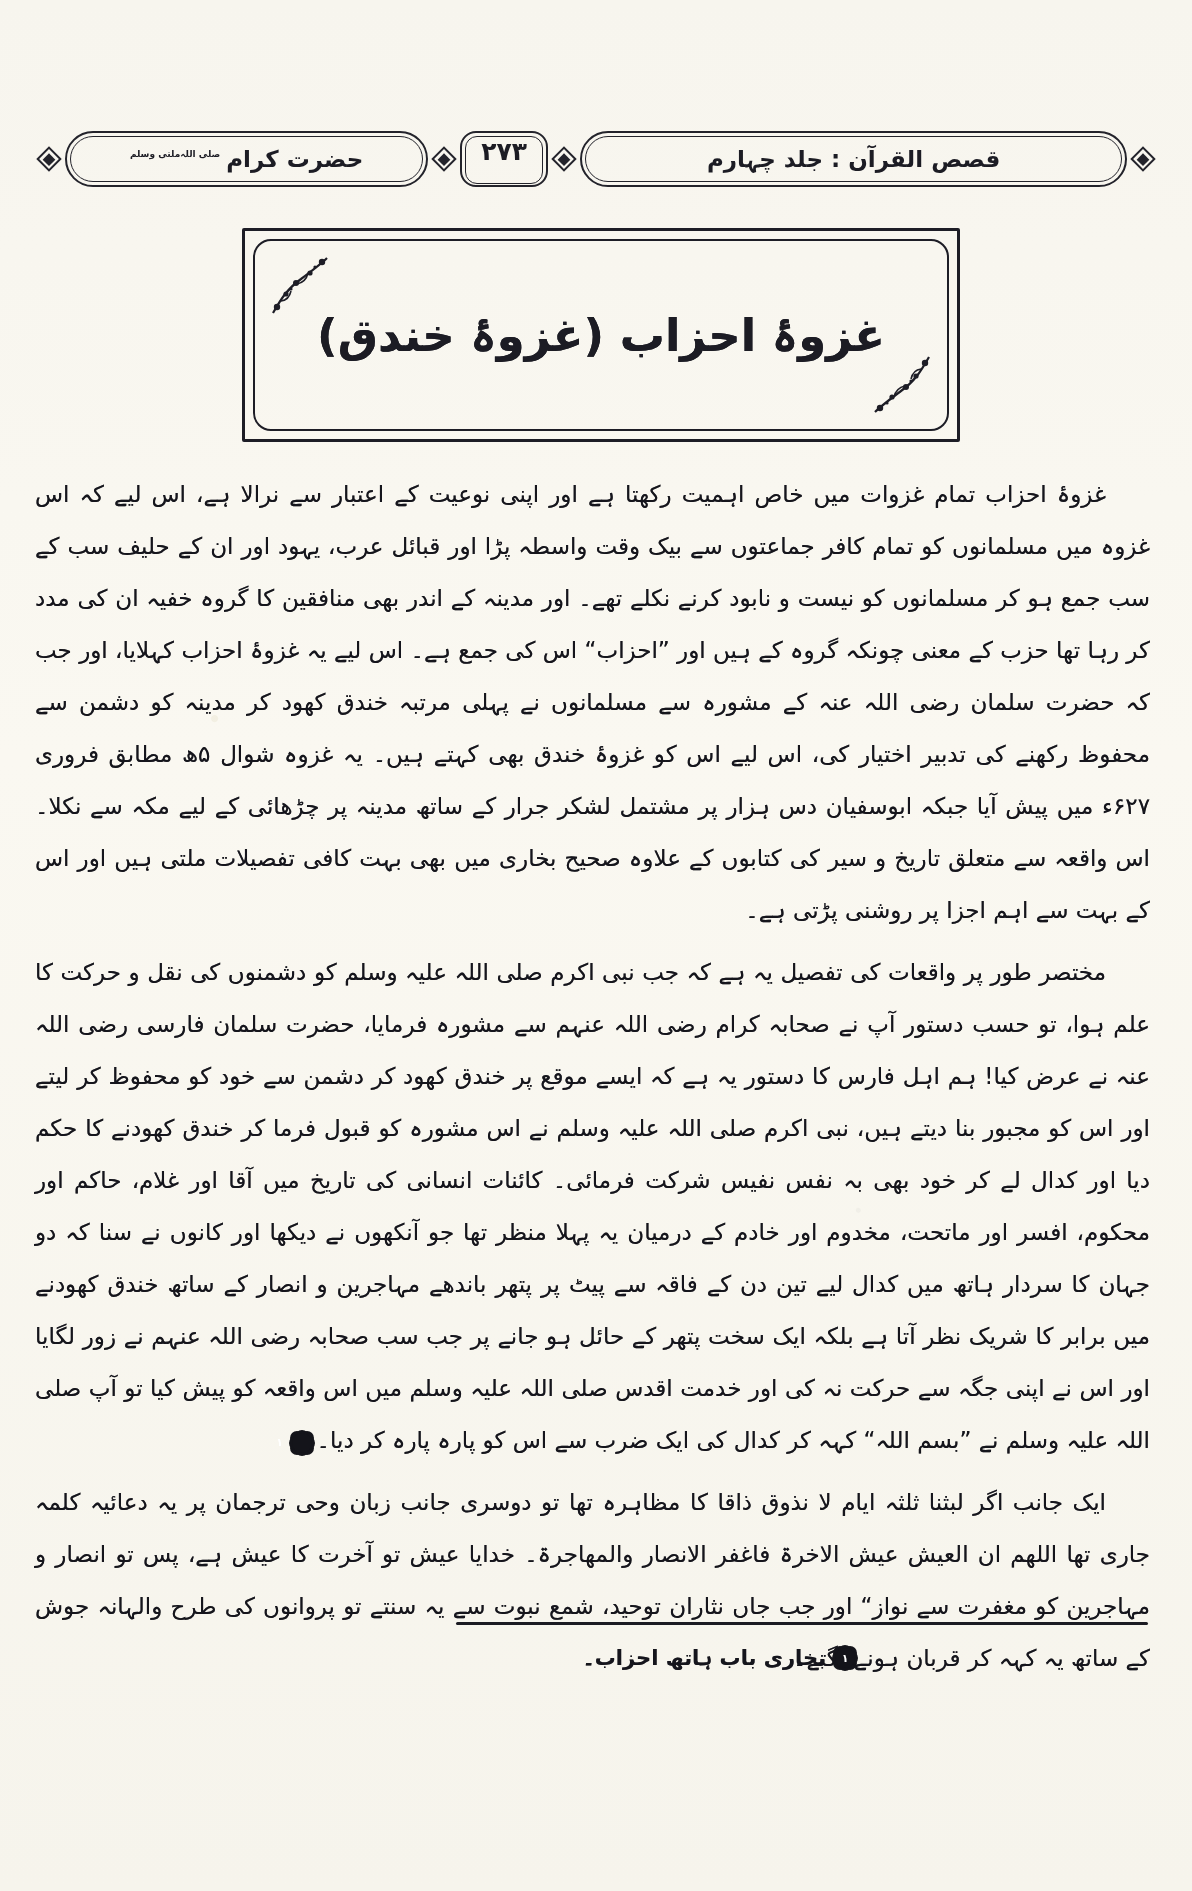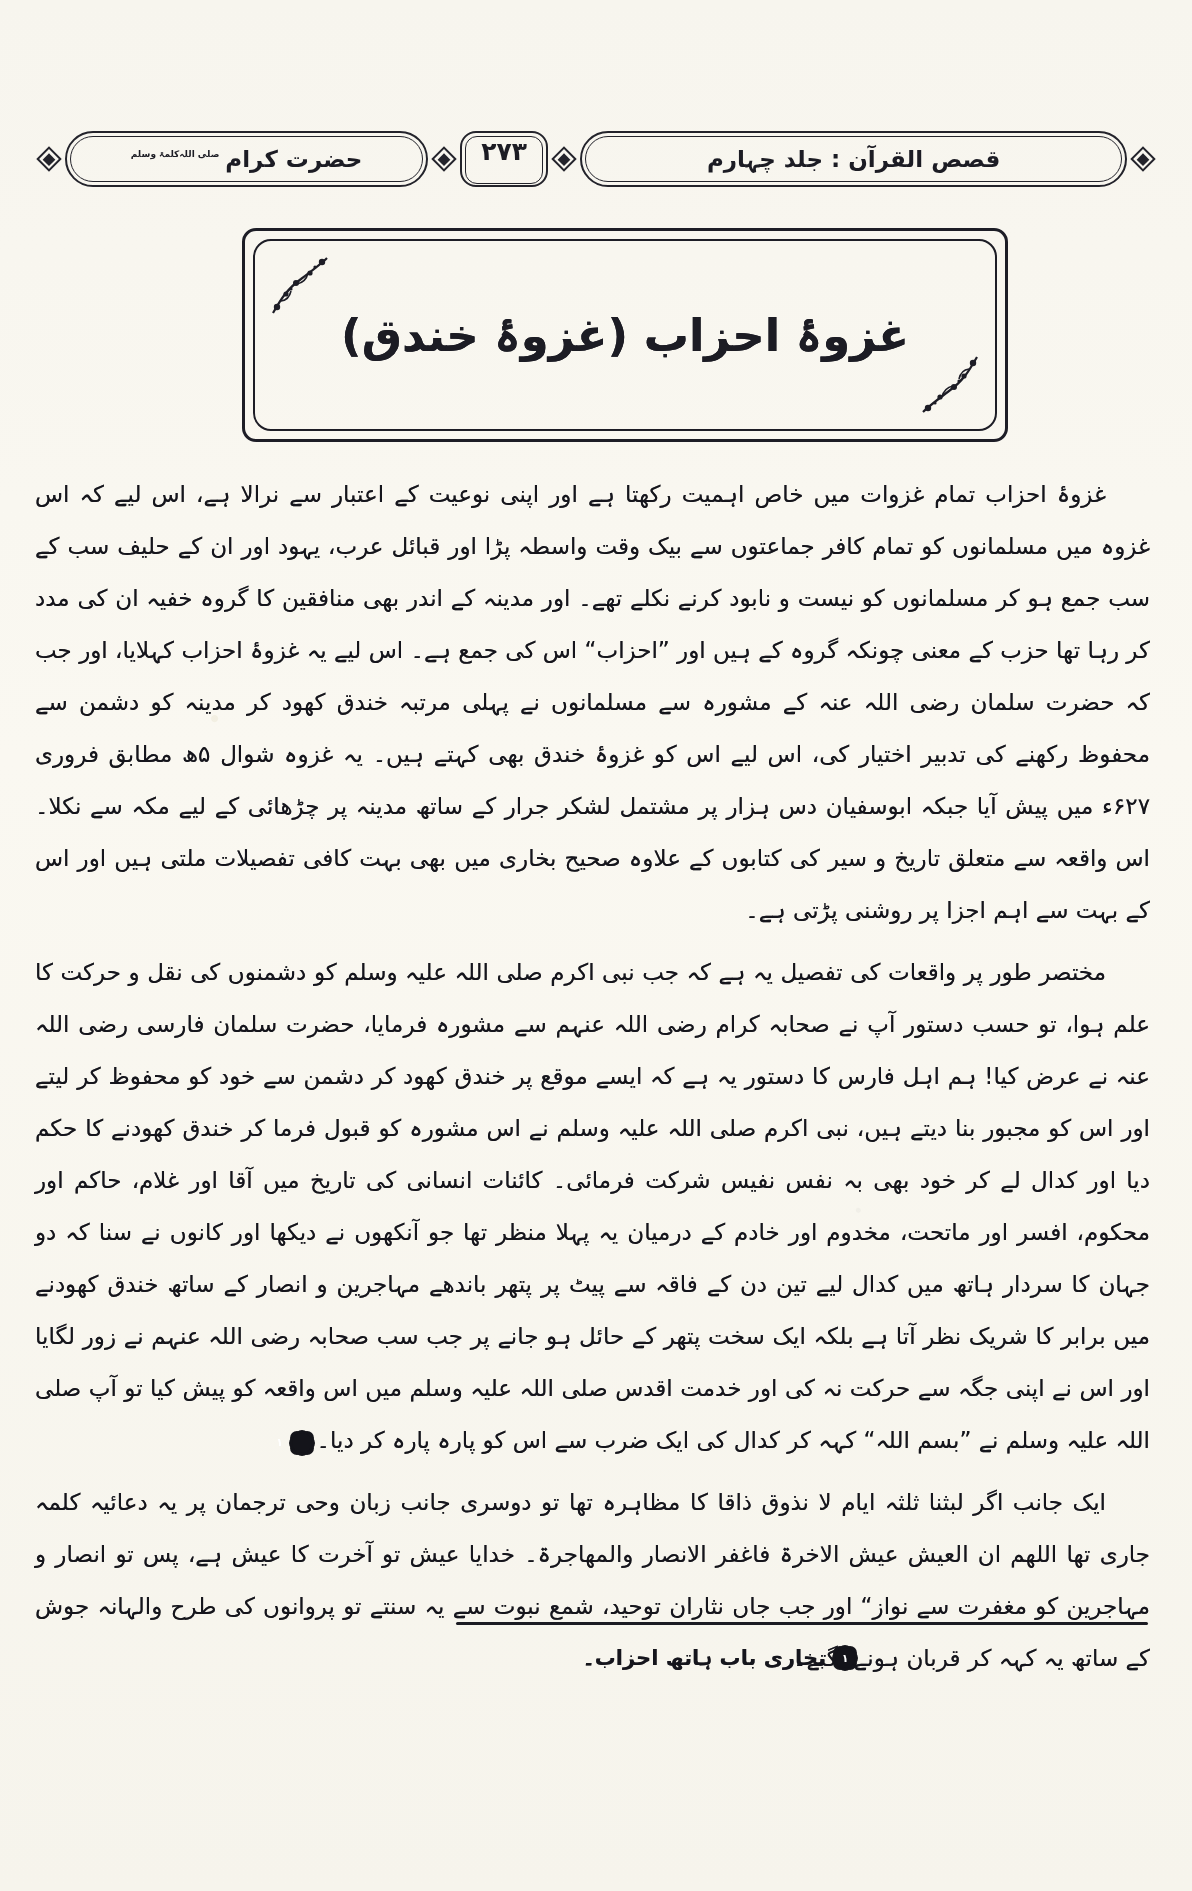--- a/index.html
+++ b/index.html
@@ -44,21 +44,21 @@
     font-size:25px;font-weight:bold;
   }
   .diamond{flex:none;width:14px;height:14px;border:2.5px solid #23232b;
     transform:rotate(45deg);position:relative;}
   .diamond::after{content:"";position:absolute;inset:2.5px;background:#23232b;}
   .honorific{display:inline-flex;flex-direction:row;align-items:center;
     font-size:9px;font-weight:bold;line-height:1.05;transform:translateY(-4px);}
   
   .titlebox{
     position:absolute;top:228px;left:242px;width:712px;height:208px;
-    border:3.5px solid #1d1d26;border-radius:14px;background:transparent;padding-left:48px;
+    border:3.5px solid #1d1d26;border-radius:2px;background:transparent;
   }
   .titlebox .inner{
     position:absolute;inset:8px;border:2px solid #1d1d26;border-radius:18px;
     display:flex;align-items:center;justify-content:center;
   }
   .title-text{font-size:45px;font-weight:bold;letter-spacing:0;
     text-shadow:0 0 .6px #1d1d26;}
   .flourish{position:absolute;width:66px;height:66px;}
   .flourish.tl{top:12px;left:12px;}
   .flourish.br{bottom:12px;right:12px;transform:rotate(180deg);}
@@ -105,21 +105,21 @@
       <div class="inner">
         <span>۲۷۳</span>
       </div>
     </div>
     <span class="diamond"></span>
     <div class="cartouche chapter">
       <div class="inner">
         <span>حضرت کرام</span>
         <span class="honorific">
           <span>صلی اللہ</span>
-          <span>کلمۃ وسلم</span>
+          <span>ملتی وسلم</span>
         </span>
       </div>
     </div>
     <span class="diamond"></span>
   </div>
 
   <div class="titlebox">
     <div class="inner">
       <svg class="flourish tl" viewBox="0 0 66 66">
         <path d="M6 60 C14 46, 20 36, 34 26 C46 17 54 11 60 5" stroke="#1d1d26" stroke-width="2.2" fill="none"></path>

